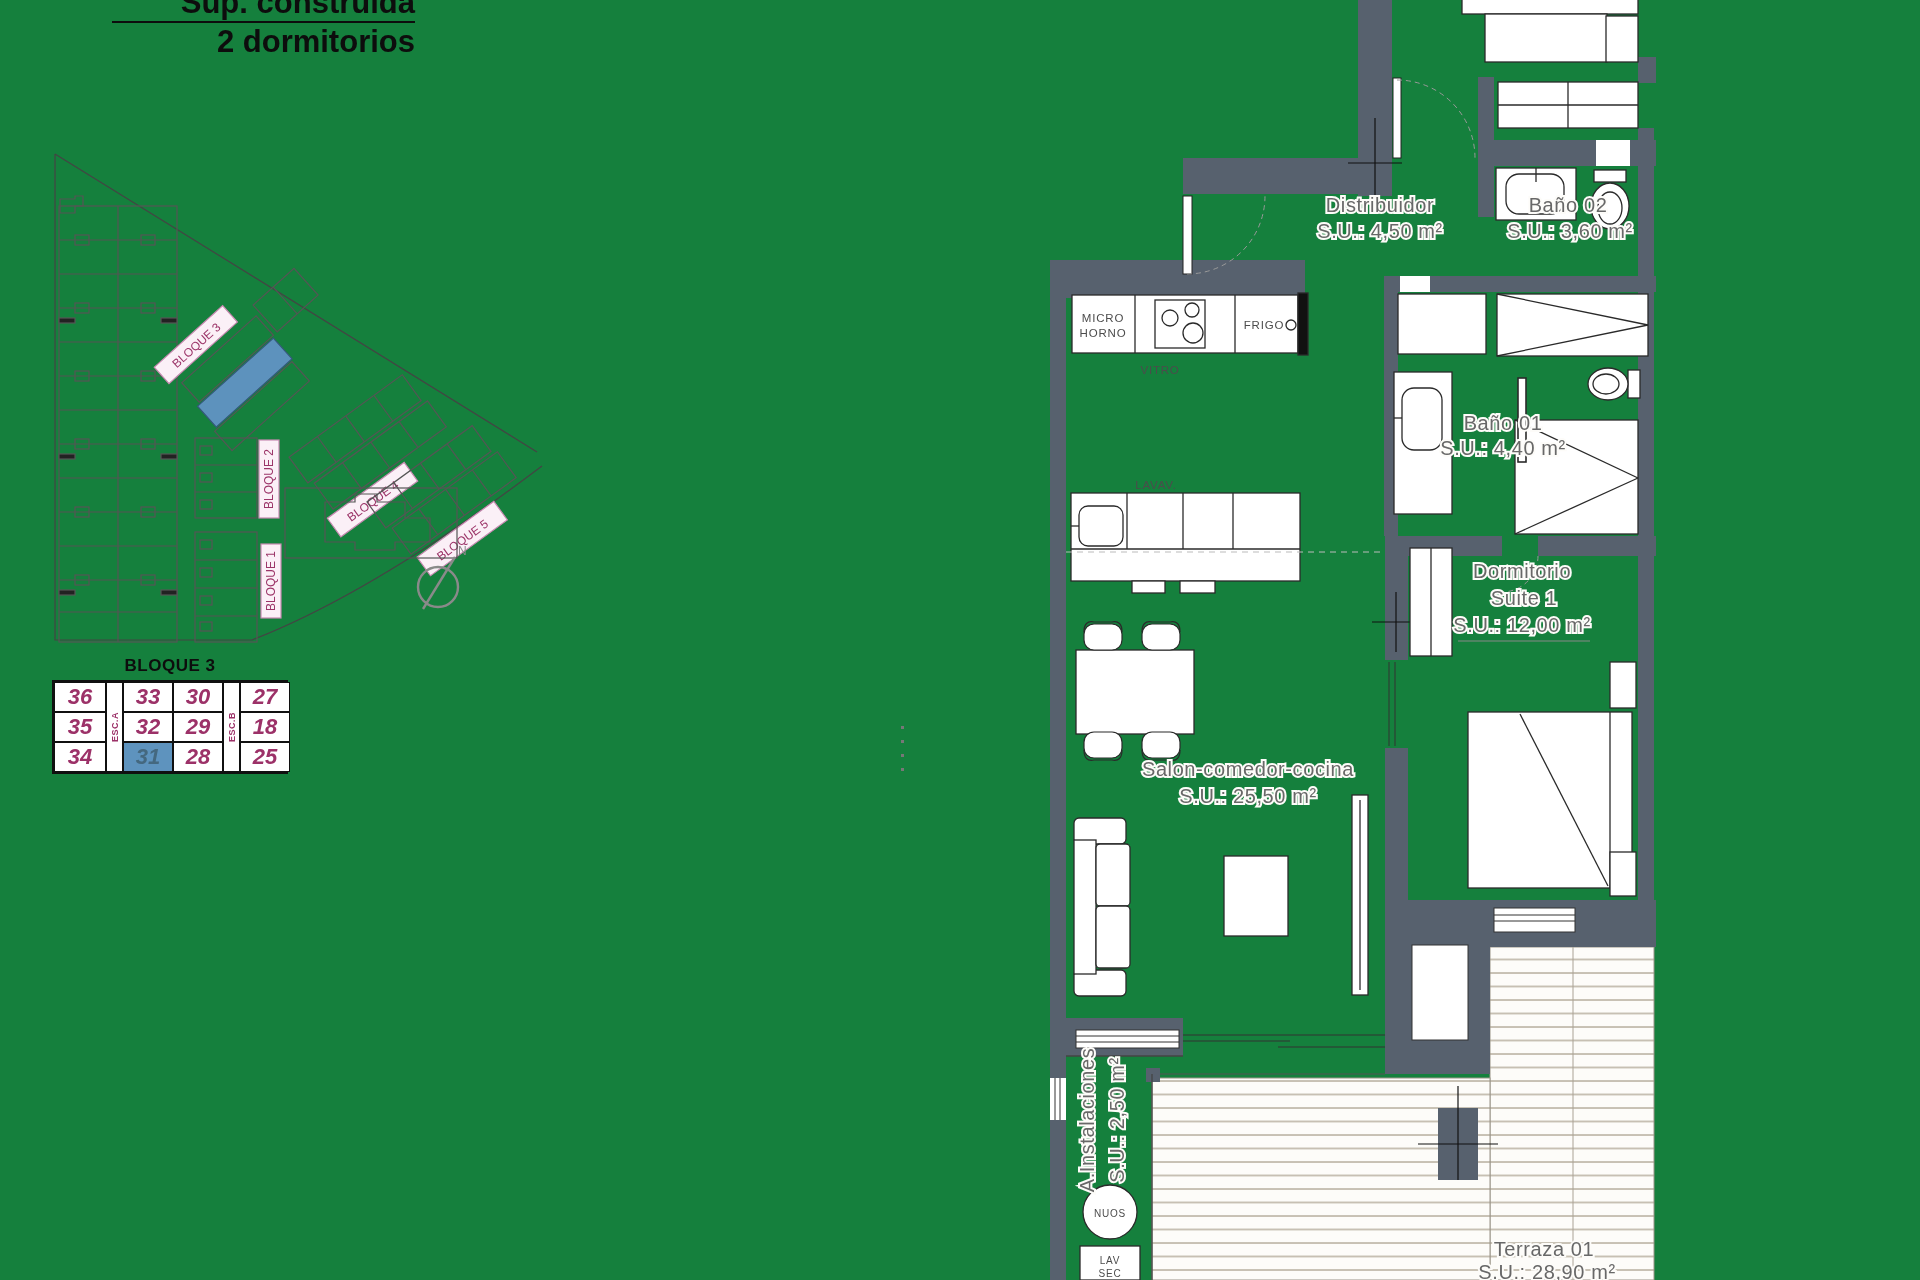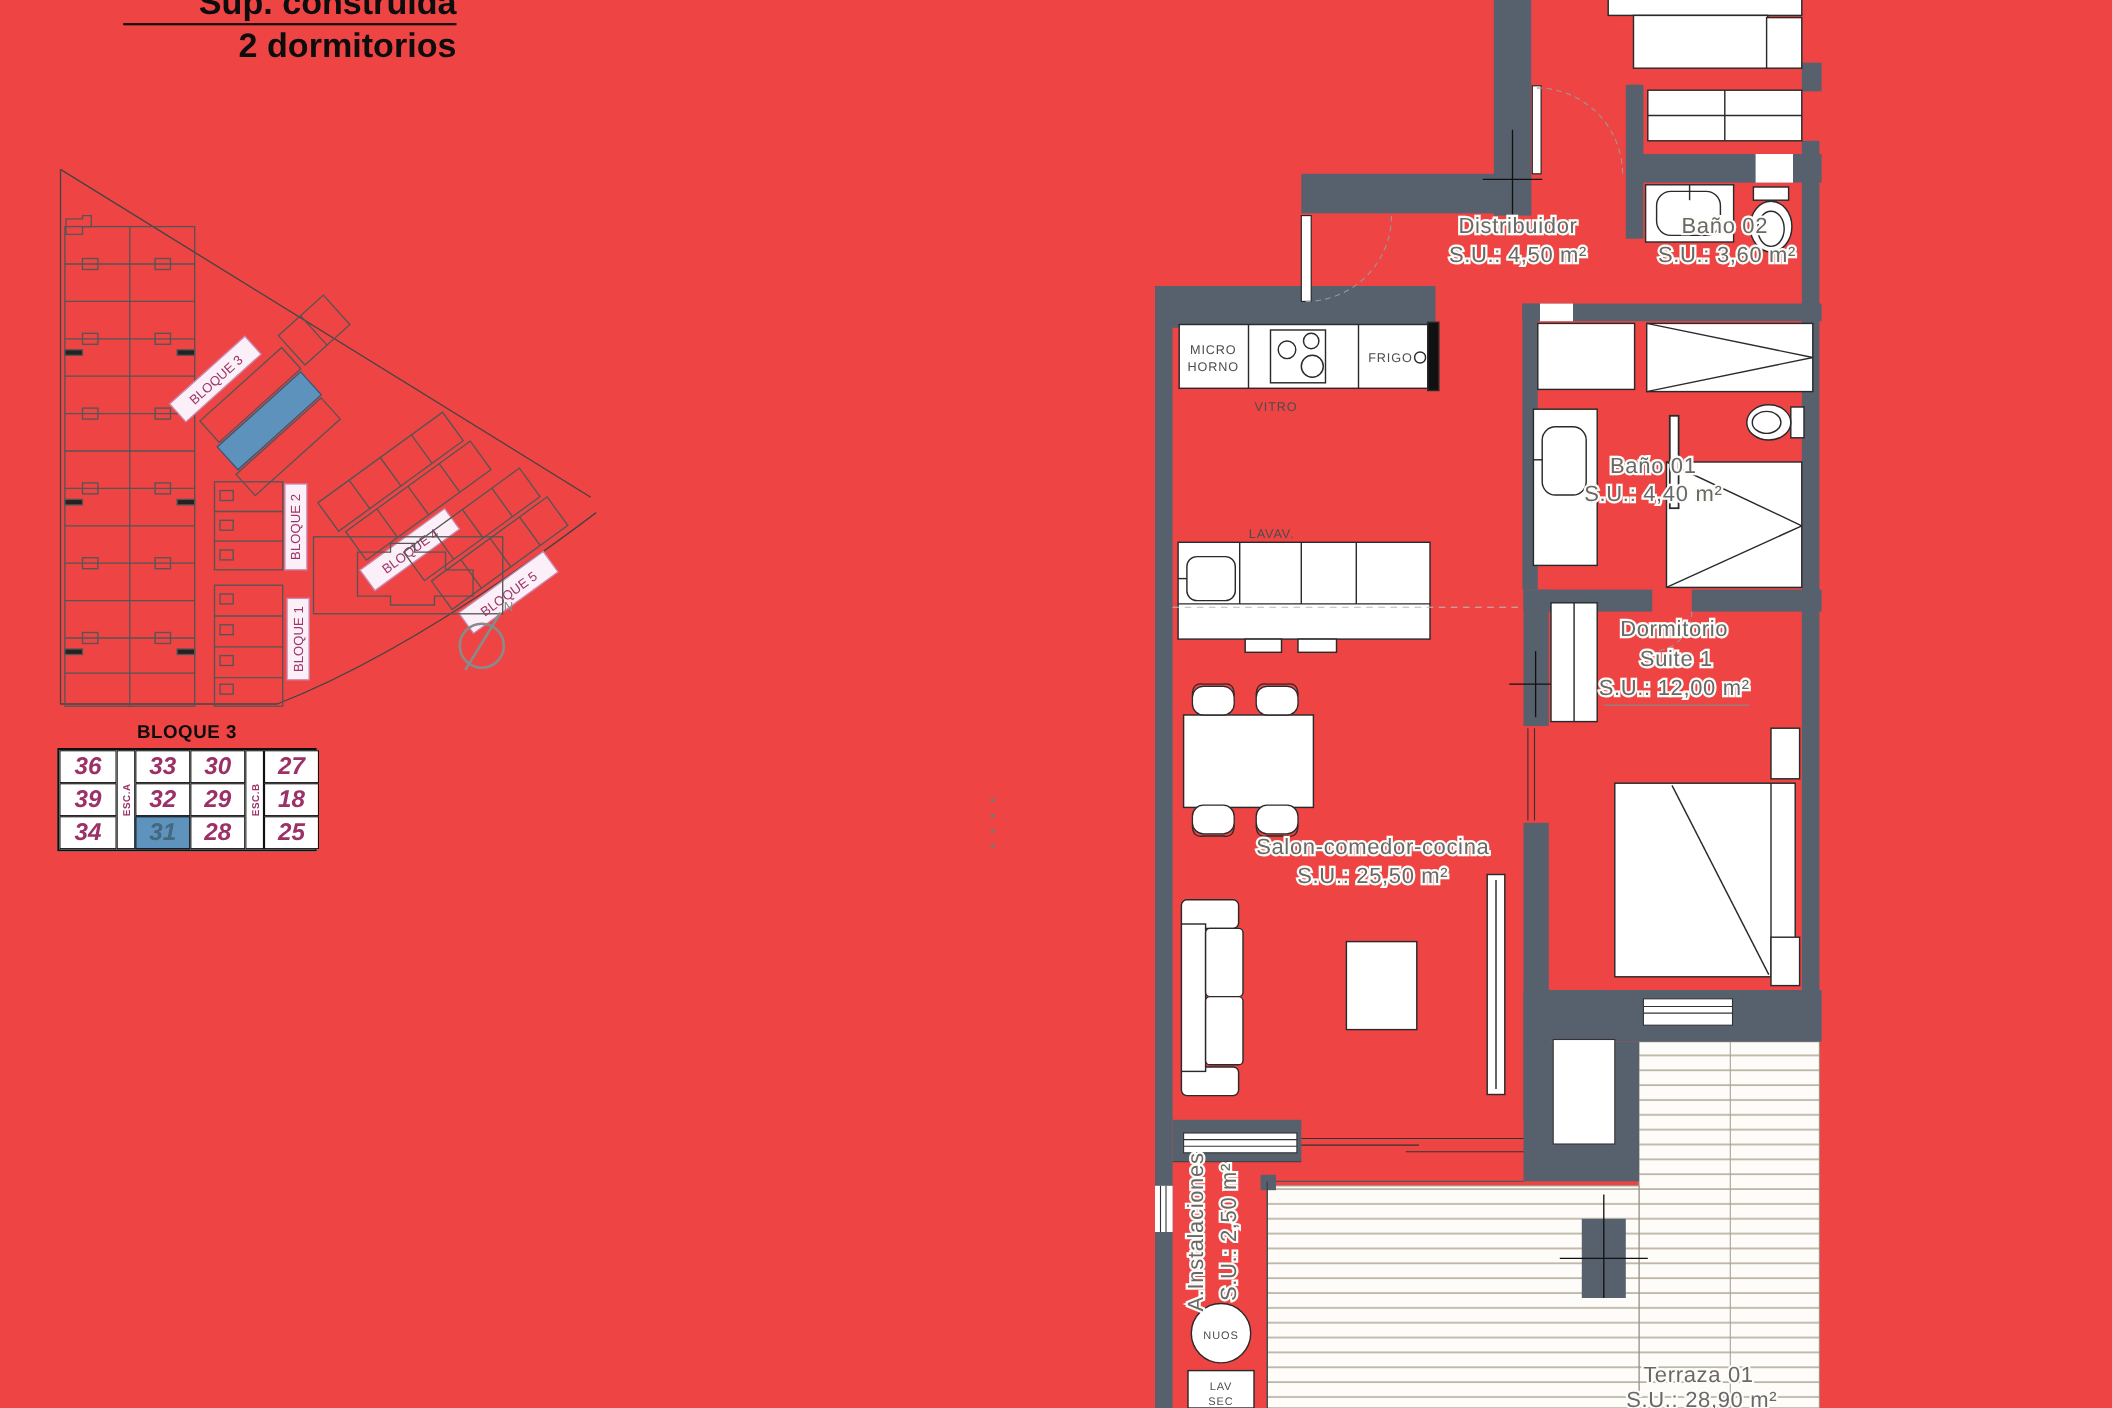--- a/index.html
+++ b/index.html
@@ -1,16 +1,16 @@
 <!DOCTYPE html>
 <html><head>
 <meta charset="utf-8">
 <style>
   html,body{margin:0;padding:0;background:#ffffff;}
-  #canvas{position:relative;width:1920px;height:1280px;background:#ef4444;overflow:hidden;
+  #canvas{position:relative;width:1920px;height:1280px;background:#15803d;overflow:hidden;
           font-family:"Liberation Sans",sans-serif;}
   
   #hdr{position:absolute;left:112px;top:-16px;width:303px;text-align:right;
        font-weight:bold;color:#0d0d0d;}
   #hdr .ln{font-size:31px;line-height:37px;white-space:nowrap;}
   #hdr .ul{border-bottom:2px solid #0d0d0d;}
   
   #tblwrap{position:absolute;left:52px;top:656px;width:236px;}
   #tbltitle{font-size:17px;font-weight:bold;color:#0d0d0d;text-align:center;letter-spacing:.5px;margin-bottom:4px;}
   #tbl{display:grid;grid-template-columns:52px 17px 50px 50px 17px 50px;
@@ -158,21 +158,21 @@
       <div class="esc" style="grid-column:2;grid-row:1 / span 3">
           <span>ESC.A</span>
         </div>
       <div class="c" style="grid-column:3;grid-row:1">33</div>
       <div class="c" style="grid-column:4;grid-row:1">30</div>
       <div class="esc" style="grid-column:5;grid-row:1 / span 3">
           <span>ESC.B</span>
         </div>
       <div class="c" style="grid-column:6;grid-row:1">27</div>
 
-      <div class="c" style="grid-column:1;grid-row:2">39</div>
+      <div class="c" style="grid-column:1;grid-row:2">35</div>
       <div class="c" style="grid-column:3;grid-row:2">32</div>
       <div class="c" style="grid-column:4;grid-row:2">29</div>
       <div class="c" style="grid-column:6;grid-row:2">18</div>
 
       <div class="c" style="grid-column:1;grid-row:3">34</div>
       <div class="c sel" style="grid-column:3;grid-row:3">31</div>
       <div class="c" style="grid-column:4;grid-row:3">28</div>
       <div class="c" style="grid-column:6;grid-row:3">25</div>
     </div>
   </div>

